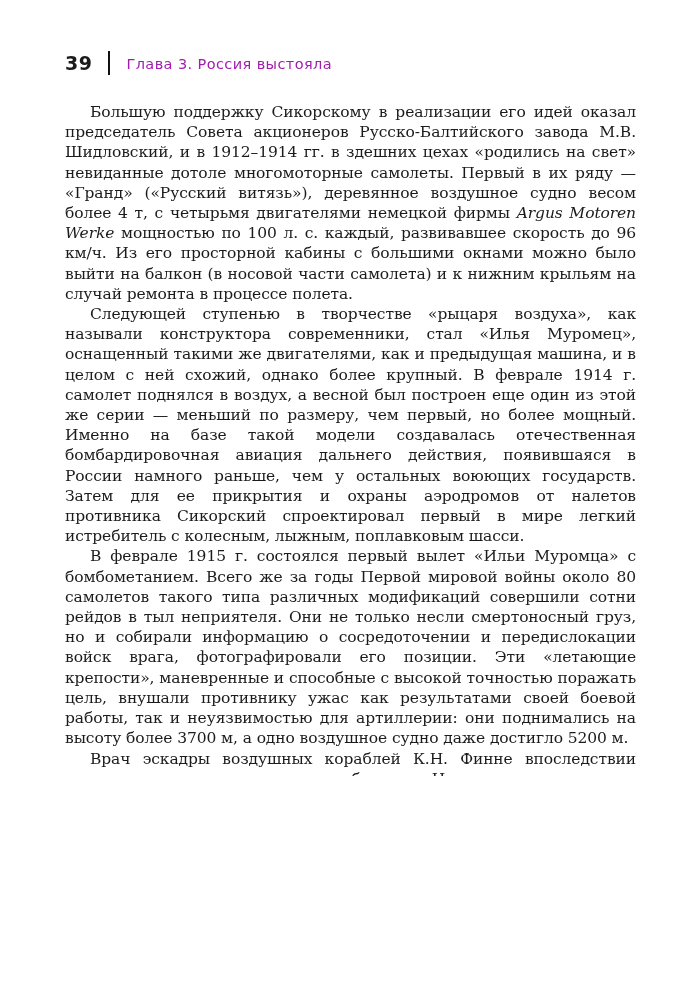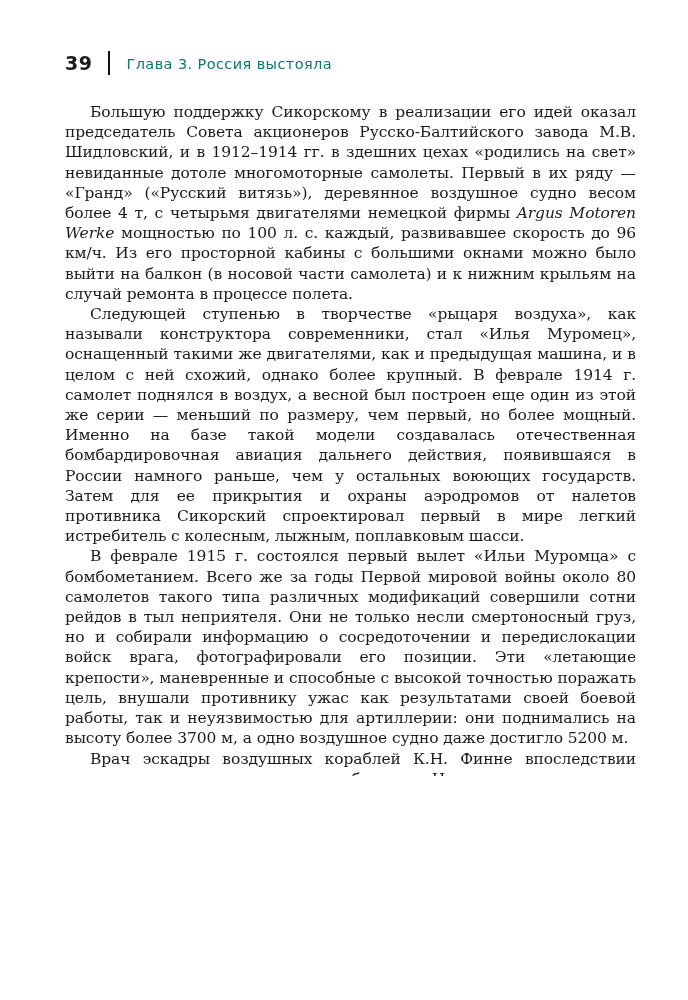--- a/index.html
+++ b/index.html
@@ -32,21 +32,21 @@
   .header-divider {
     width: 2px;
     height: 24px;
     background: #111111;
     margin: 0 16px 0 16px;
   }
   .chapter-title {
     font-size: 14.5px;
     font-weight: 400;
     letter-spacing: 0.4px;
-    color: #0f766e;
+    color: #a21caf;
     padding-top: 1px;
   }
   .page-body {
     margin-top: 26px;
     font-family: "DejaVu Serif", "Liberation Serif", serif;
     font-size: 15.5px;
     line-height: 20.2px;
     color: #1b1b1b;
     text-align: justify;
     letter-spacing: -0.1px;

